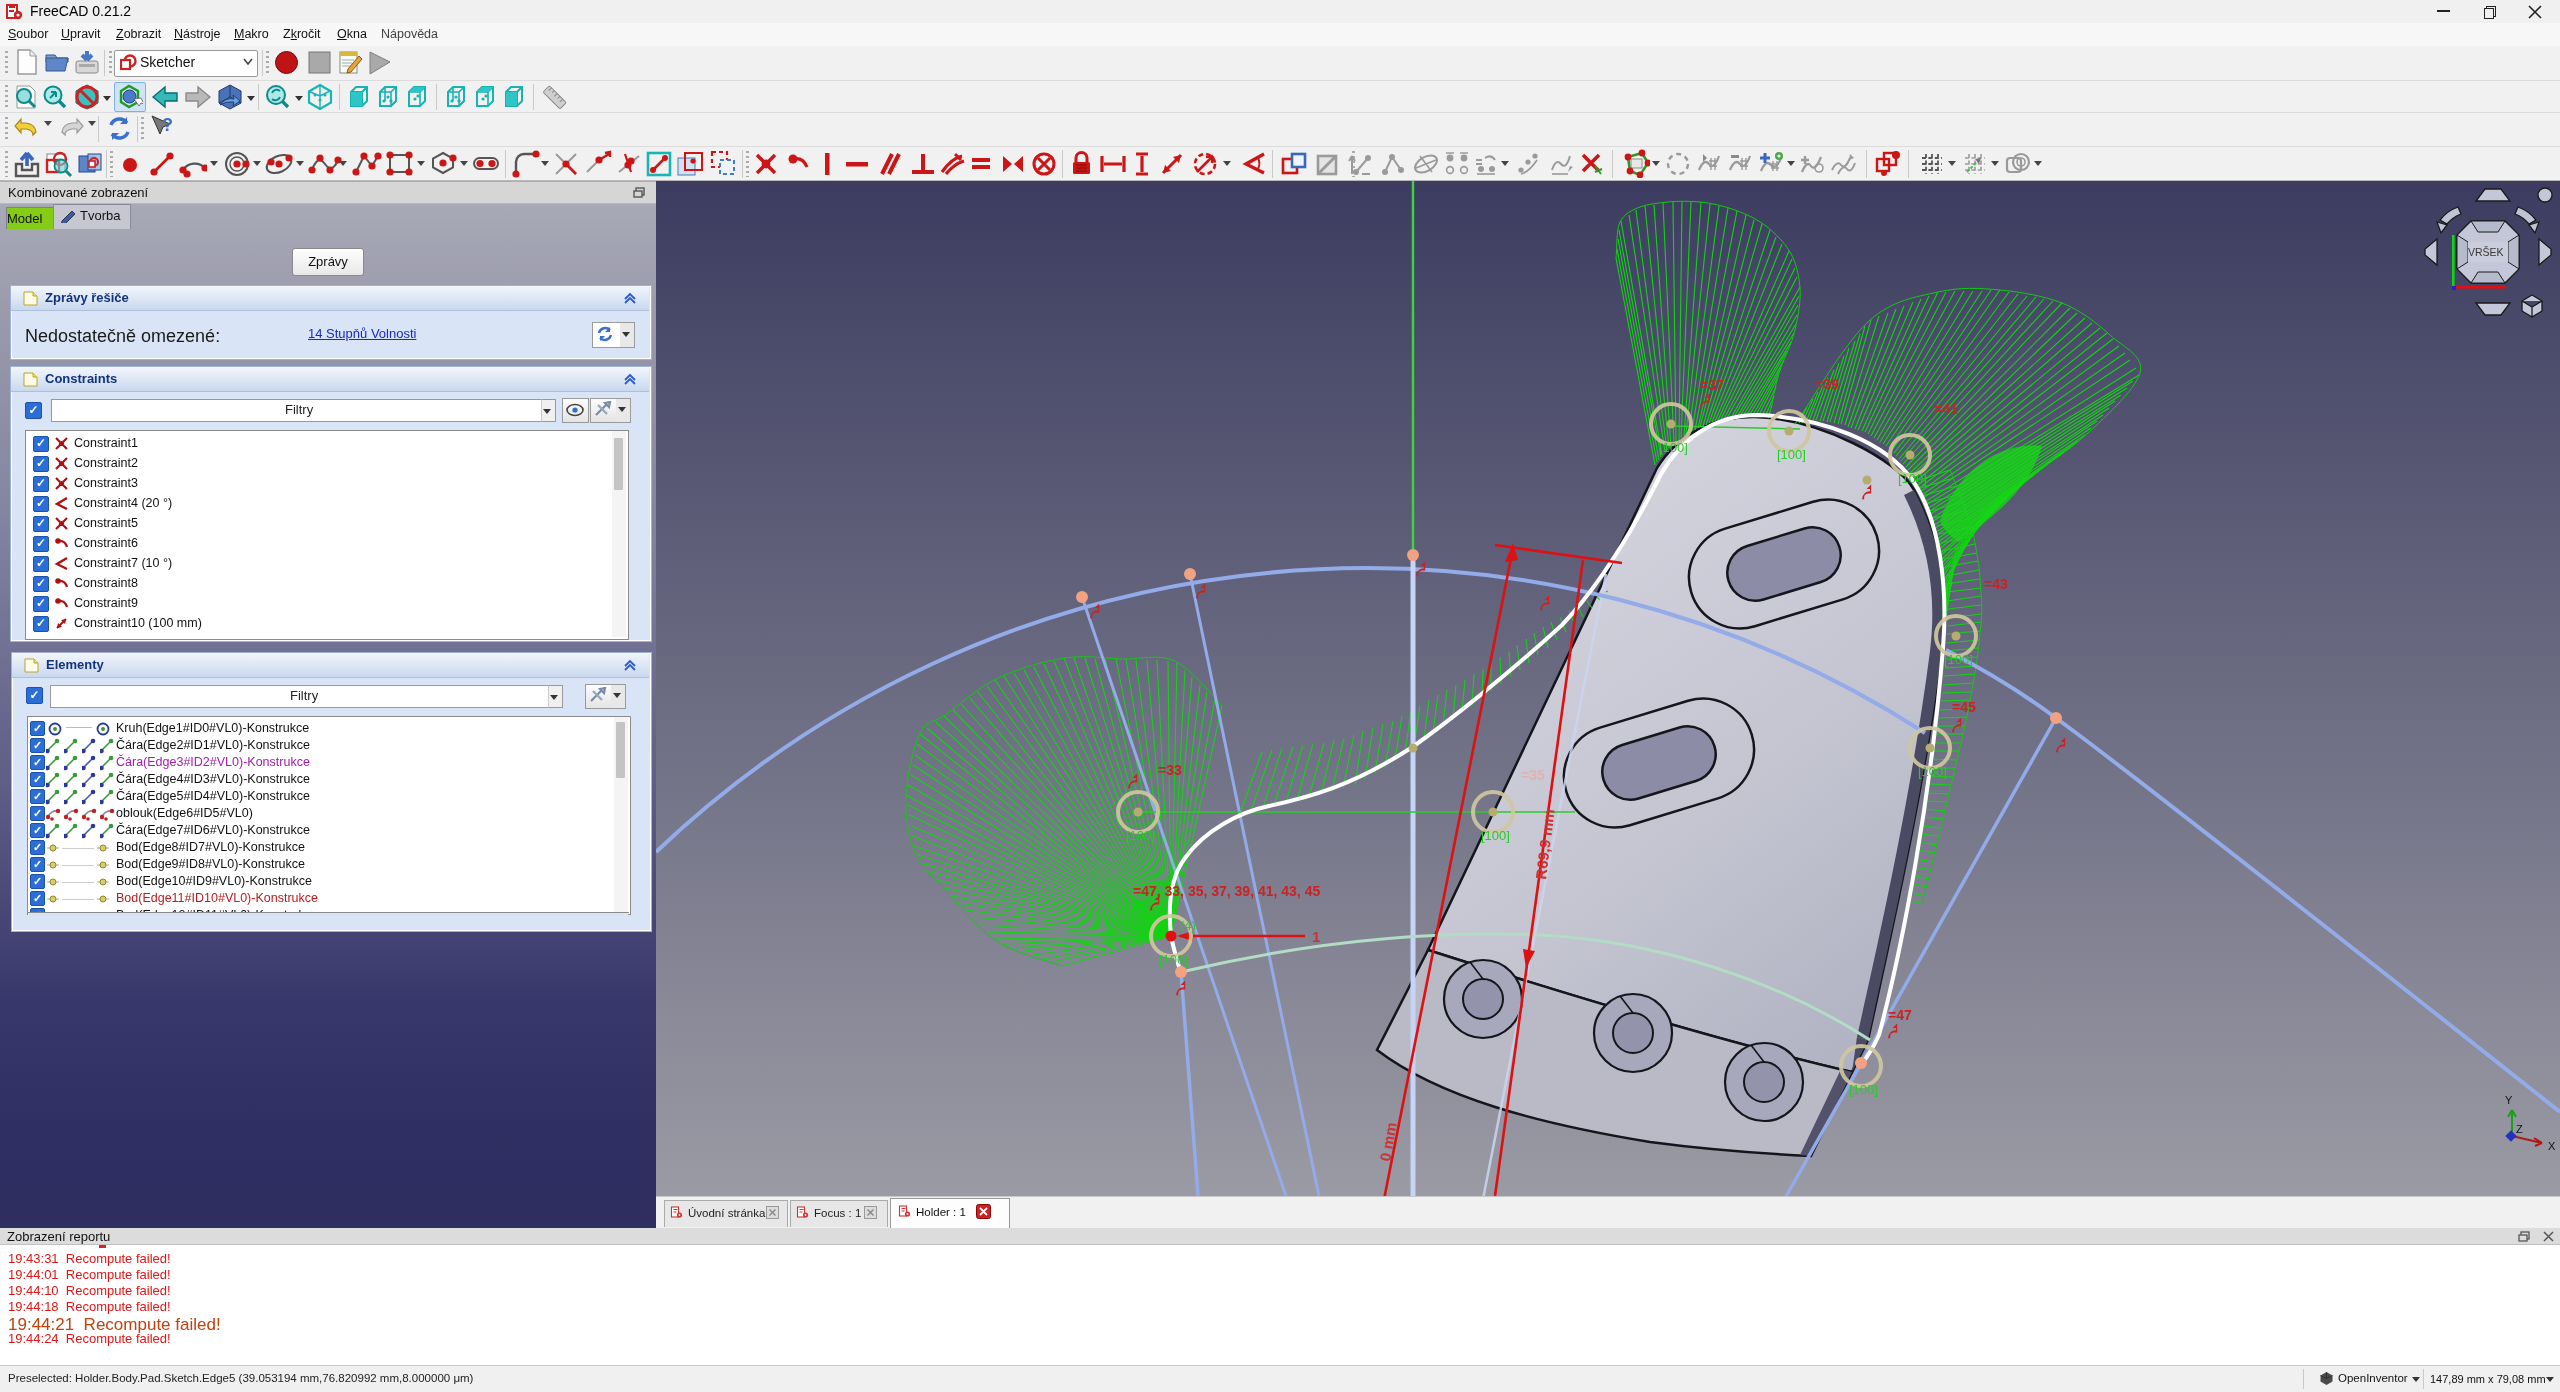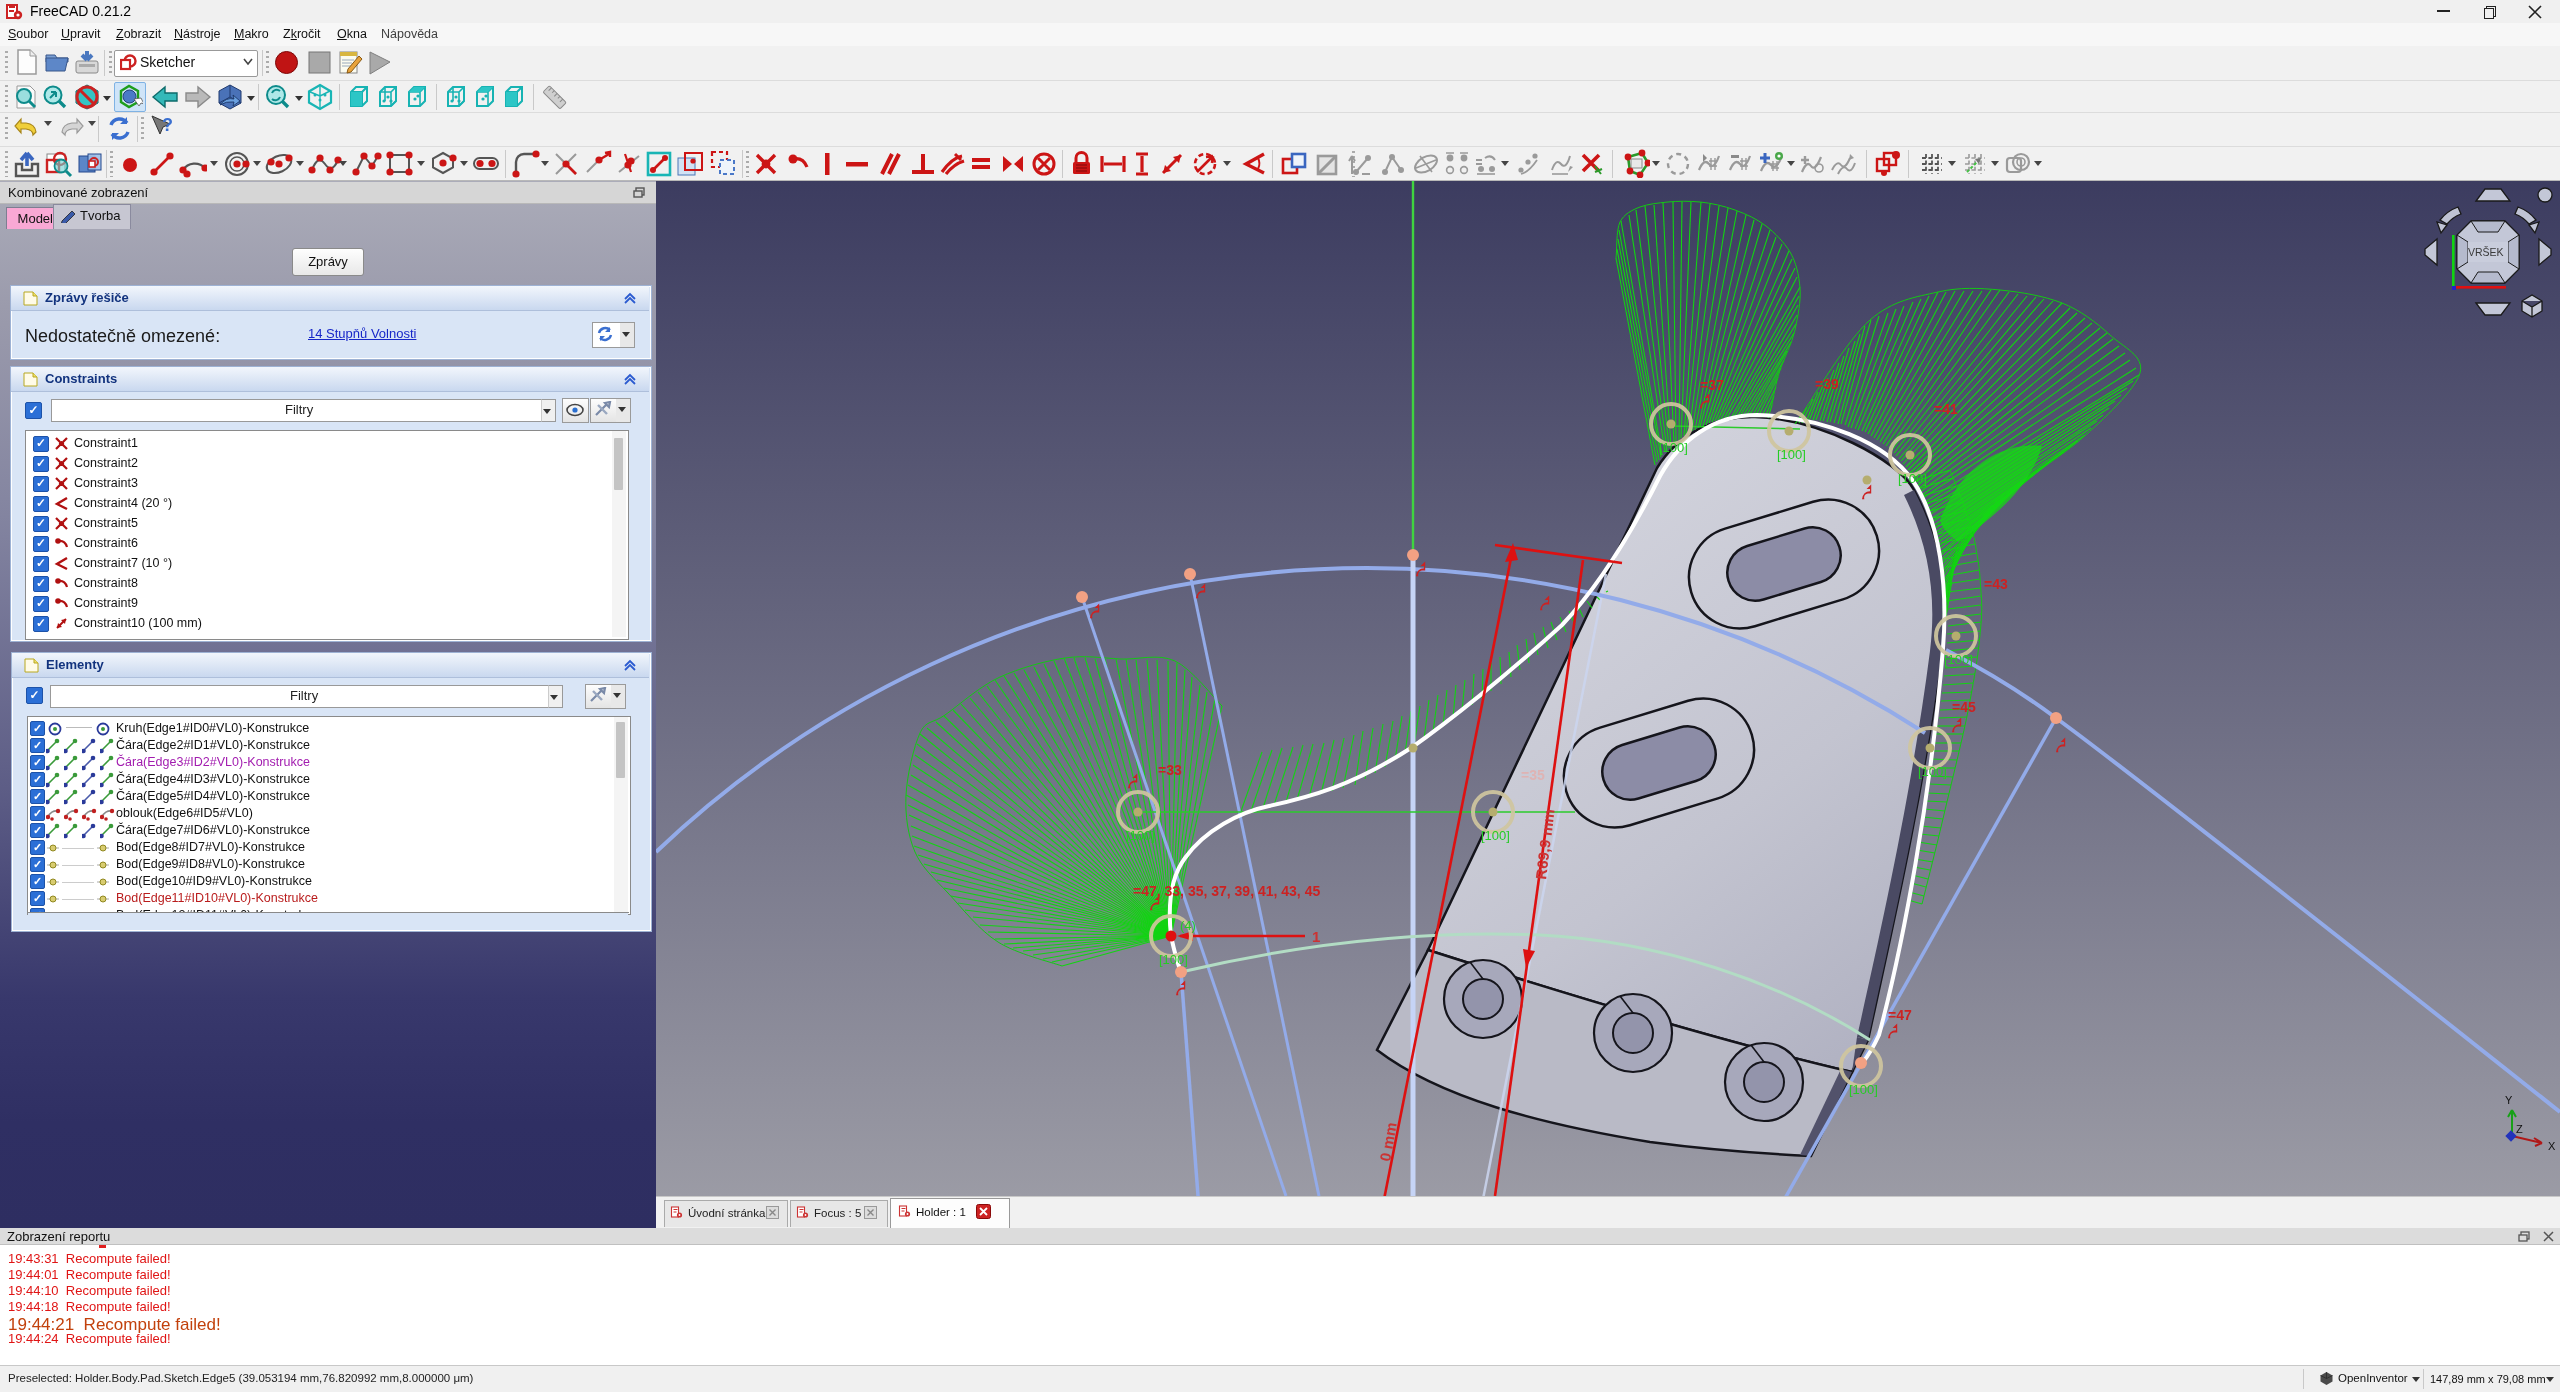--- a/index.html
+++ b/index.html
@@ -533,21 +533,21 @@
     <path d="M1 1l4 5 4-5" fill="#444"></path>
   </svg>
 <div class="a" style="left:0;top:181px;width:656px;height:1047px;background:linear-gradient(180deg,#abacb9 0%,#9b9bac 12%,#8384a0 32%,#5d5d86 58%,#38386c 78%,#2f2f63 90%,#2e2e61 100%)"></div>
 <div class="a" style="left:656px;top:181px;width:2px;height:1047px;background:#9a9aa8"></div>
 <div class="a" style="left:0;top:182px;width:656px;height:21px;background:#d6d6d6;border-bottom:1px solid #b8b8b8"></div>
 <div class="a" style="left:8px;top:185px;font-size:13px;color:#111">Kombinované zobrazení</div>
 <svg class="a" style="left:633px;top:187px" width="12" height="11" viewBox="0 0 12 11">
     <rect x="3" y="1" width="8" height="7" fill="none" stroke="#555" stroke-width="1.4"></rect>
     <rect x="1" y="4" width="8" height="6" fill="#d6d6d6" stroke="#555" stroke-width="1.4"></rect>
   </svg>
-<div class="a" style="left:6px;top:207px;width:46px;height:21px;background:#f9a8d4;border:1px solid #7e7e92;border-bottom:none;color:#111;text-align:right;line-height:21px;font-size:13px">Model</div>
+<div class="a" style="left:6px;top:207px;width:46px;height:21px;background:#84cc16;border:1px solid #7e7e92;border-bottom:none;color:#111;text-align:left;line-height:21px;font-size:13px">Model</div>
 <div class="a" style="left:53px;top:204px;width:76px;height:24px;background:#c7c7d2;border:1px solid #8a8a9e;border-bottom:none;font-size:13px;color:#111"></div>
 <svg class="a" style="left:60px;top:209px" width="16" height="14" viewBox="0 0 16 14">
     <path d="M2 12L12 2l3 3L5 15l-4 1z" fill="#3a5aa8" stroke="#222" stroke-width="0.8"></path>
   </svg>
 <div class="a" style="left:80px;top:208px;font-size:13px;color:#111">Tvorba</div>
 <div class="a" style="left:292px;top:248px;width:70px;height:26px;background:linear-gradient(#fefefe,#e8e8e8);border:1px solid #8a8a8a;border-radius:3px;text-align:center;line-height:25px;font-size:13px;color:#111">Zprávy</div>
 <div class="a" style="left:11px;top:286px;width:638px;height:71px;background:#d9e5f6;border:1px solid #fff;outline:1px solid #9eb2d4"></div>
 <div class="a bhead" style="left:11px;top:286px;width:638px"></div>
 <svg class="a" style="left:23px;top:291px" width="15" height="15" viewBox="0 0 15 15">
     <path d="M1 1h9l4 4v9H1z" fill="#fffbe8" stroke="#b8a820"></path>
@@ -1357,21 +1357,21 @@
     <rect x="0.5" y="0.5" width="12" height="12" fill="#dcdcdc" stroke="#999"></rect>
     <path d="M3.5 3.5l6 6M9.5 3.5l-6 6" stroke="#888" stroke-width="1.4"></path>
   </svg>
 <div class="a" style="left:790px;top:1200px;width:96px;height:26px;background:#e7e7e7;border:1px solid #aaa;border-bottom:none"></div>
 <svg class="a" style="left:796px;top:1205px" width="14" height="14" viewBox="0 0 14 14">
     <rect x="1.5" y="2" width="7" height="10" fill="#fff" stroke="#cc3333" stroke-width="1.1"></rect>
     <path d="M3.5 4.5h4M3.5 7h3" stroke="#cc3333" stroke-width="1"></path>
     <circle cx="9.5" cy="10" r="2.6" fill="#cc3333"></circle>
     <circle cx="9.5" cy="10" r="0.9" fill="#fff"></circle>
   </svg>
-<div class="a" style="left:814px;top:1207px;font-size:11.5px;color:#222">Focus : 5</div>
+<div class="a" style="left:814px;top:1207px;font-size:11.5px;color:#222">Focus : 1</div>
 <svg class="a" style="left:864px;top:1206px" width="13" height="13" viewBox="0 0 13 13">
     <rect x="0.5" y="0.5" width="12" height="12" fill="#dcdcdc" stroke="#999"></rect>
     <path d="M3.5 3.5l6 6M9.5 3.5l-6 6" stroke="#888" stroke-width="1.4"></path>
   </svg>
 <div class="a" style="left:890px;top:1198px;width:118px;height:29px;background:#fdfdfd;border:1px solid #999;border-bottom:none"></div>
 <svg class="a" style="left:898px;top:1204px" width="14" height="14" viewBox="0 0 14 14">
     <rect x="1.5" y="2" width="7" height="10" fill="#fff" stroke="#cc3333" stroke-width="1.1"></rect>
     <path d="M3.5 4.5h4M3.5 7h3" stroke="#cc3333" stroke-width="1"></path>
     <circle cx="9.5" cy="10" r="2.6" fill="#cc3333"></circle>
     <circle cx="9.5" cy="10" r="0.9" fill="#fff"></circle>

